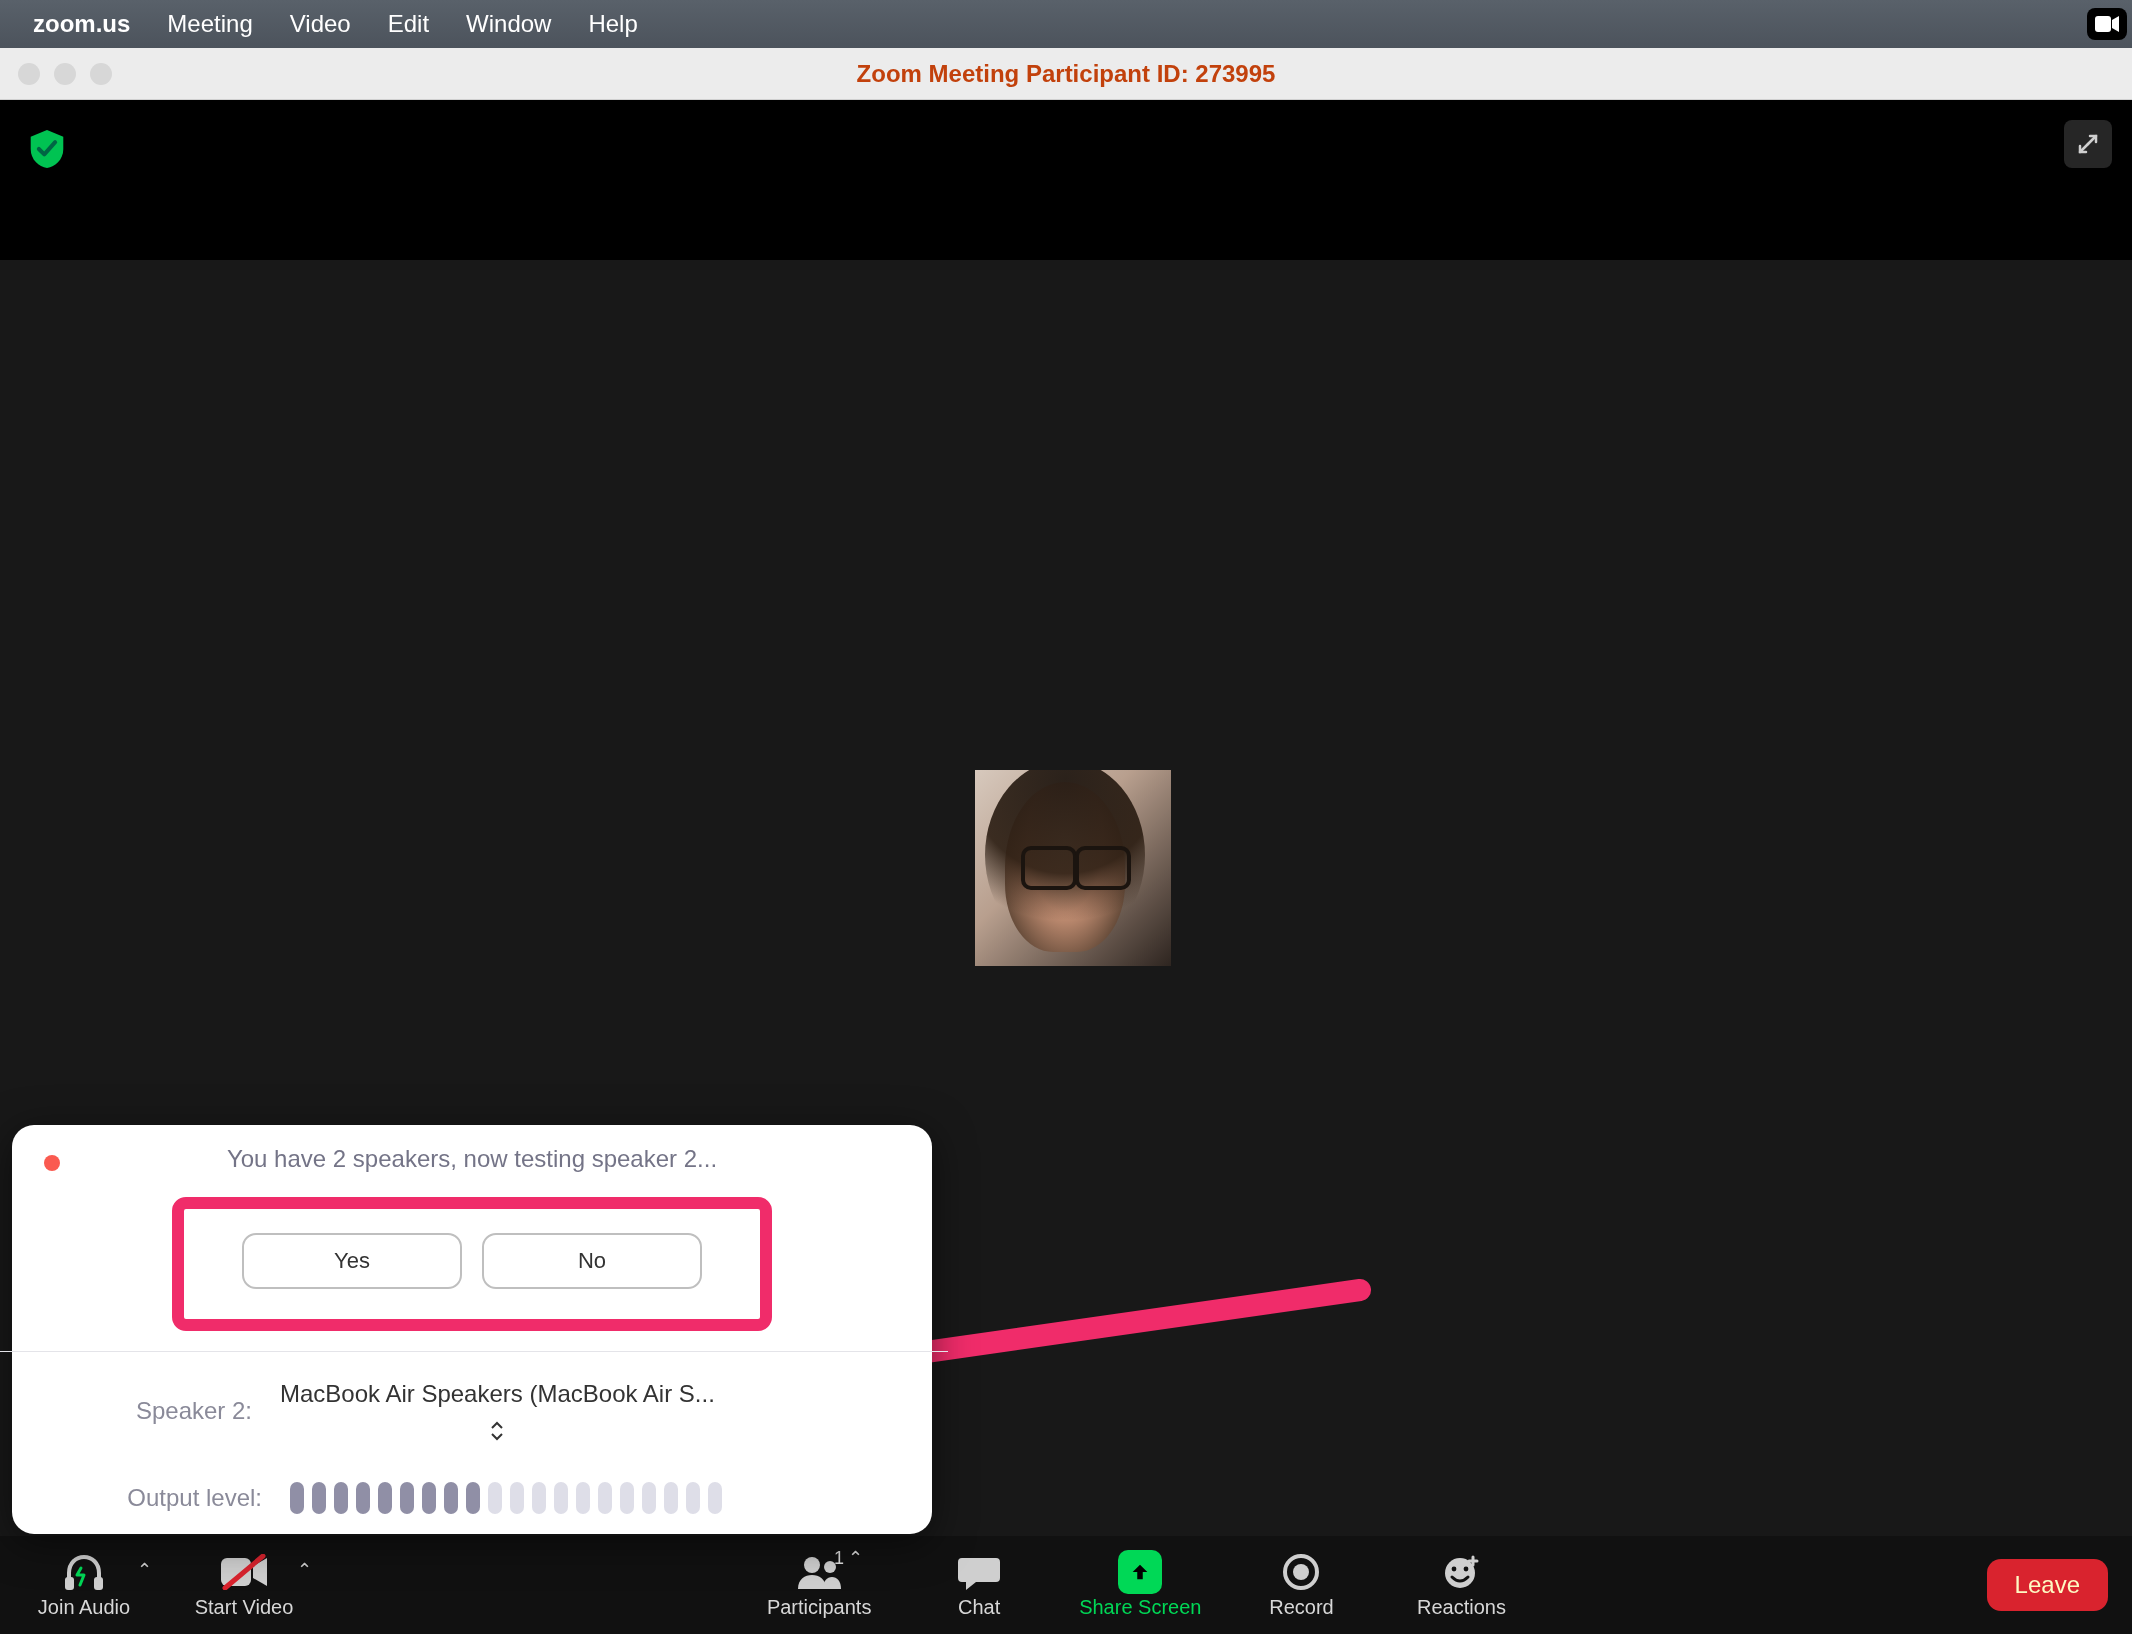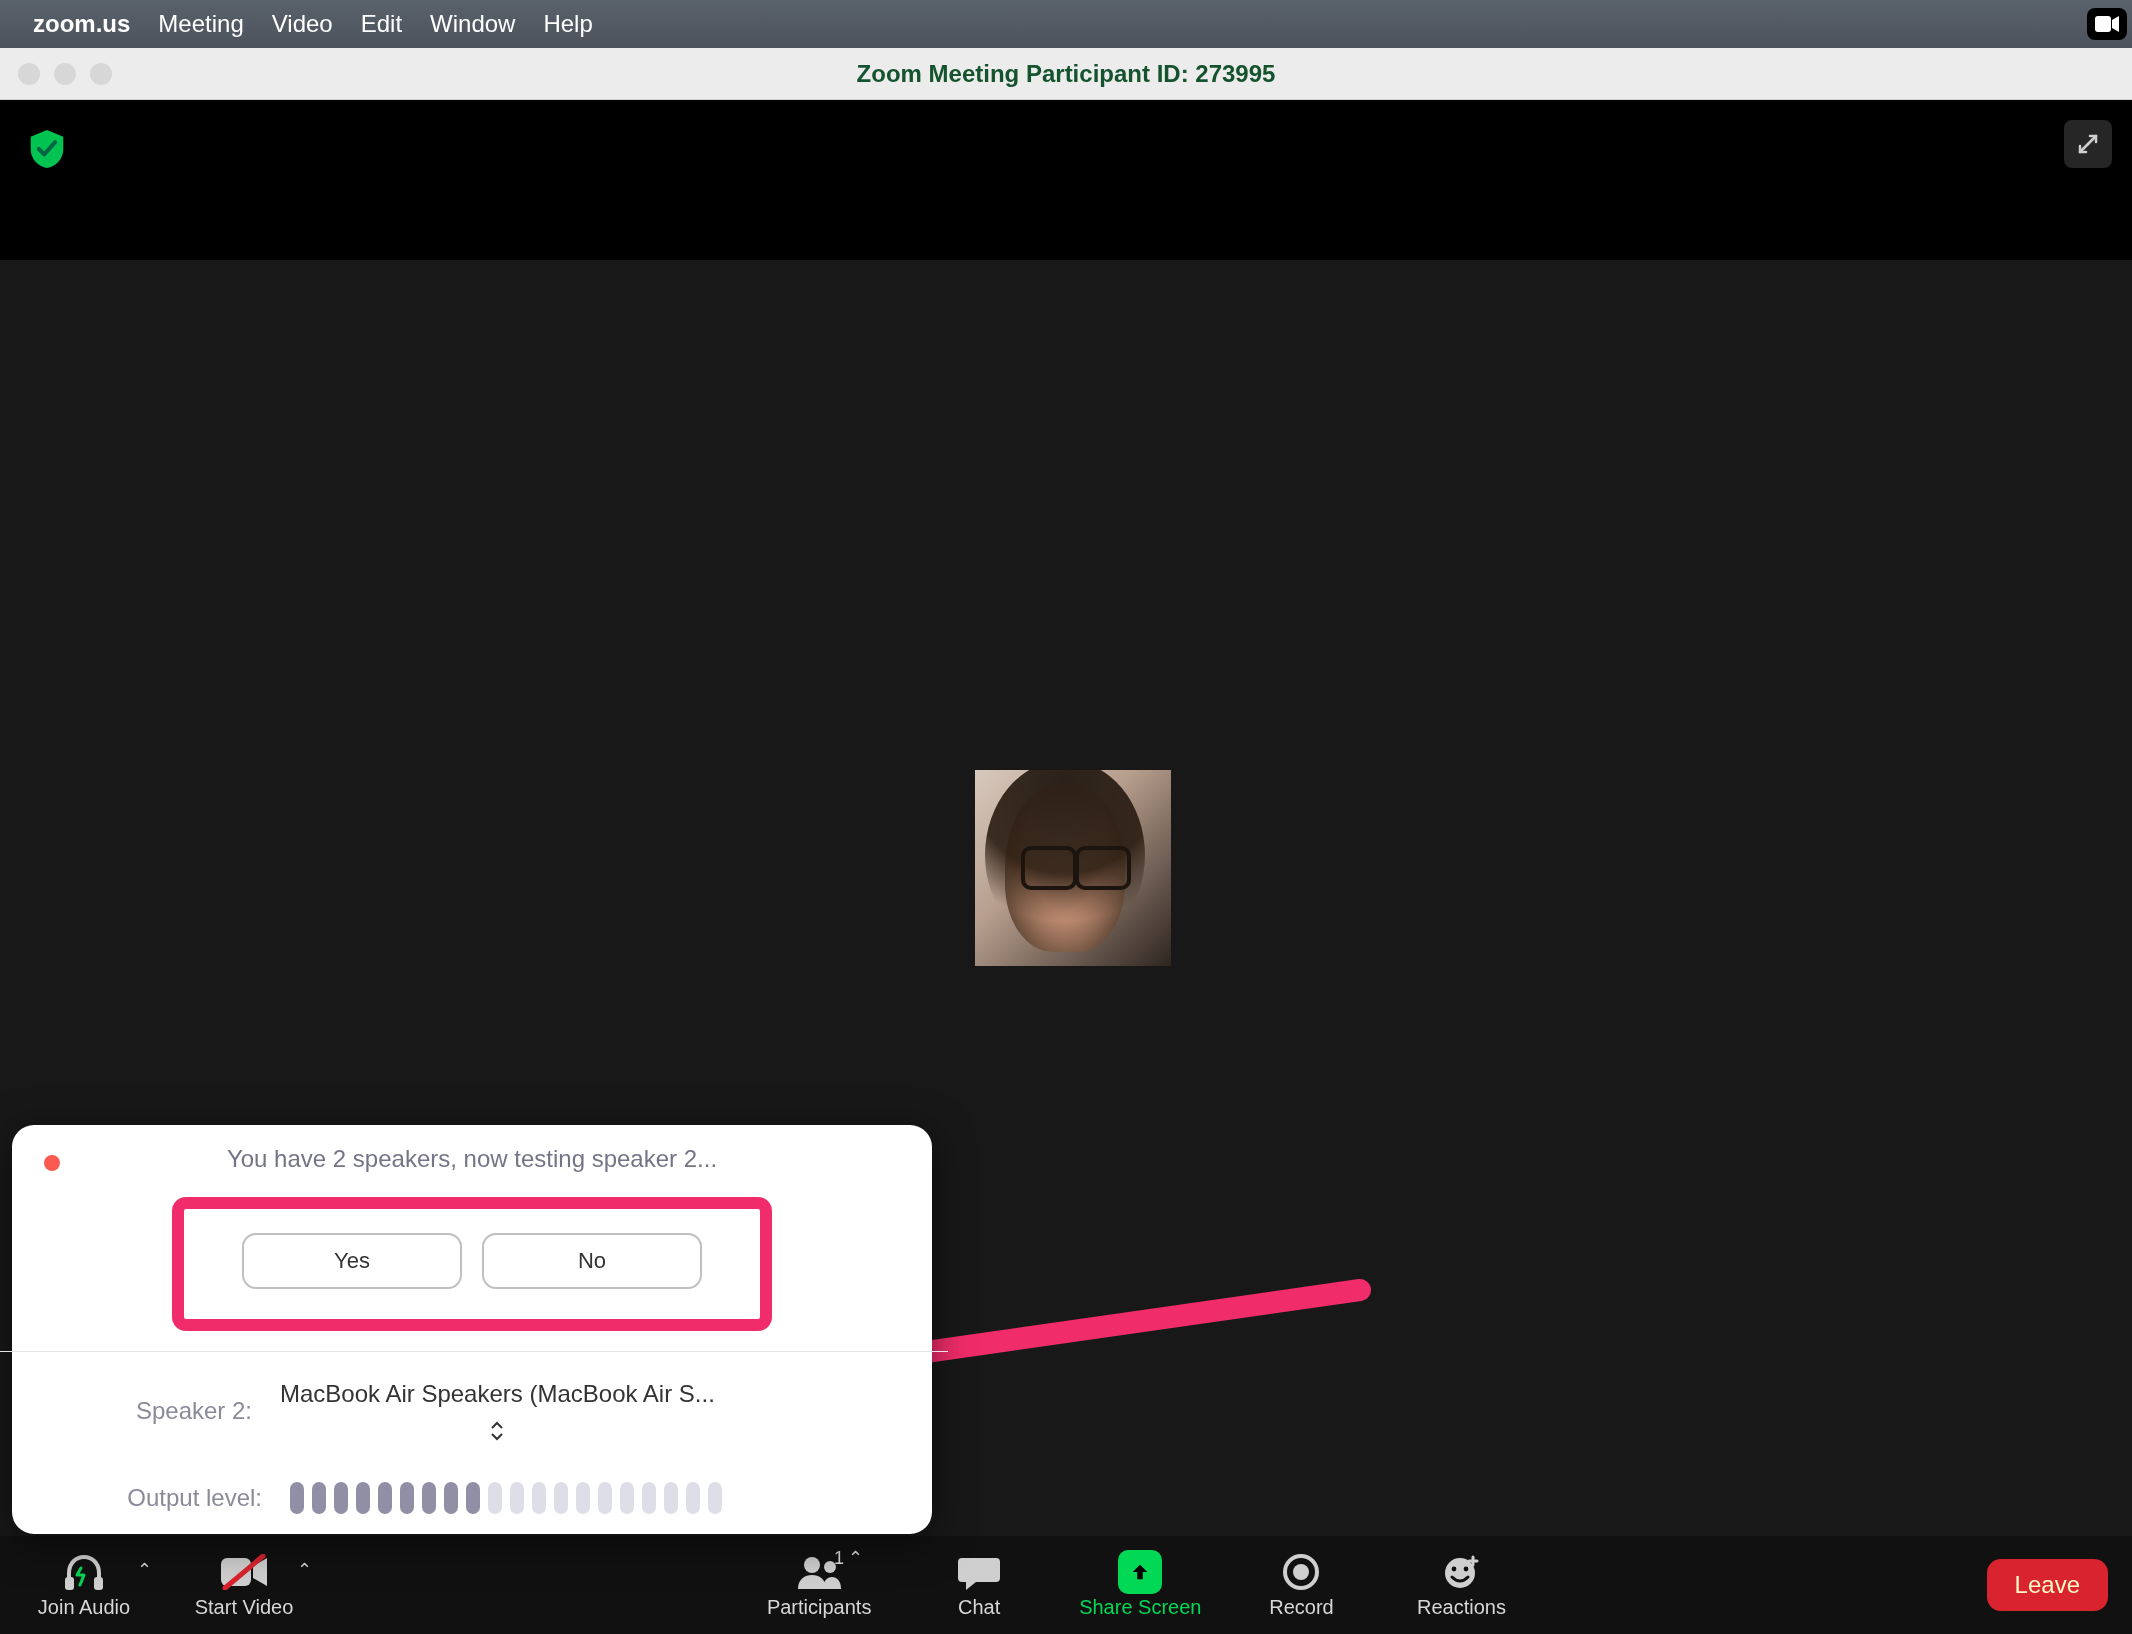--- a/index.html
+++ b/index.html
@@ -19,21 +19,21 @@
     background: linear-gradient(to bottom, #59616a, #4c535c);
     display: flex;
     align-items: center;
     color: #fff;
     font-size: 24px;
     padding: 0 5px;
     position: relative;
   }
   .mac-menubar .apple { margin-right: 28px; font-size: 28px; }
   .mac-menubar .appname { font-weight: 700; margin-right: 28px; }
-  .mac-menubar .menuitem { margin-right: 28px; cursor: default; }
+  .mac-menubar .menuitem { margin-right: 28px; cursor: default; margin-left: 9px; }
   .mac-menubar .right-icons { margin-left: auto; display: flex; align-items: center; gap: 18px; }
   .cam-badge {
     width: 40px; height: 32px; border-radius: 8px; background: #000; display: flex; align-items: center; justify-content: center;
   }
   .cam-badge svg { width: 24px; height: 18px; fill: #fff; }
 
   
   .win-titlebar {
     height: 52px;
     background: #ececec;
@@ -41,21 +41,21 @@
     align-items: center;
     position: relative;
     border-bottom: 1px solid #d0d0d0;
   }
   .traffic-lights { display: flex; gap: 14px; padding-left: 18px; }
   .traffic-lights span {
     width: 22px; height: 22px; border-radius: 50%; background: #d7d7d7; display: inline-block;
   }
   .win-title {
     position: absolute; left: 0; right: 0; text-align: center;
-    font-size: 24px; font-weight: 700; color: #14532d;
+    font-size: 24px; font-weight: 700; color: #c2410c;
   }
 
   
   .top-strip {
     height: 160px;
     background: #000;
     position: relative;
   }
   .shield {
     position: absolute; left: 30px; top: 30px;

